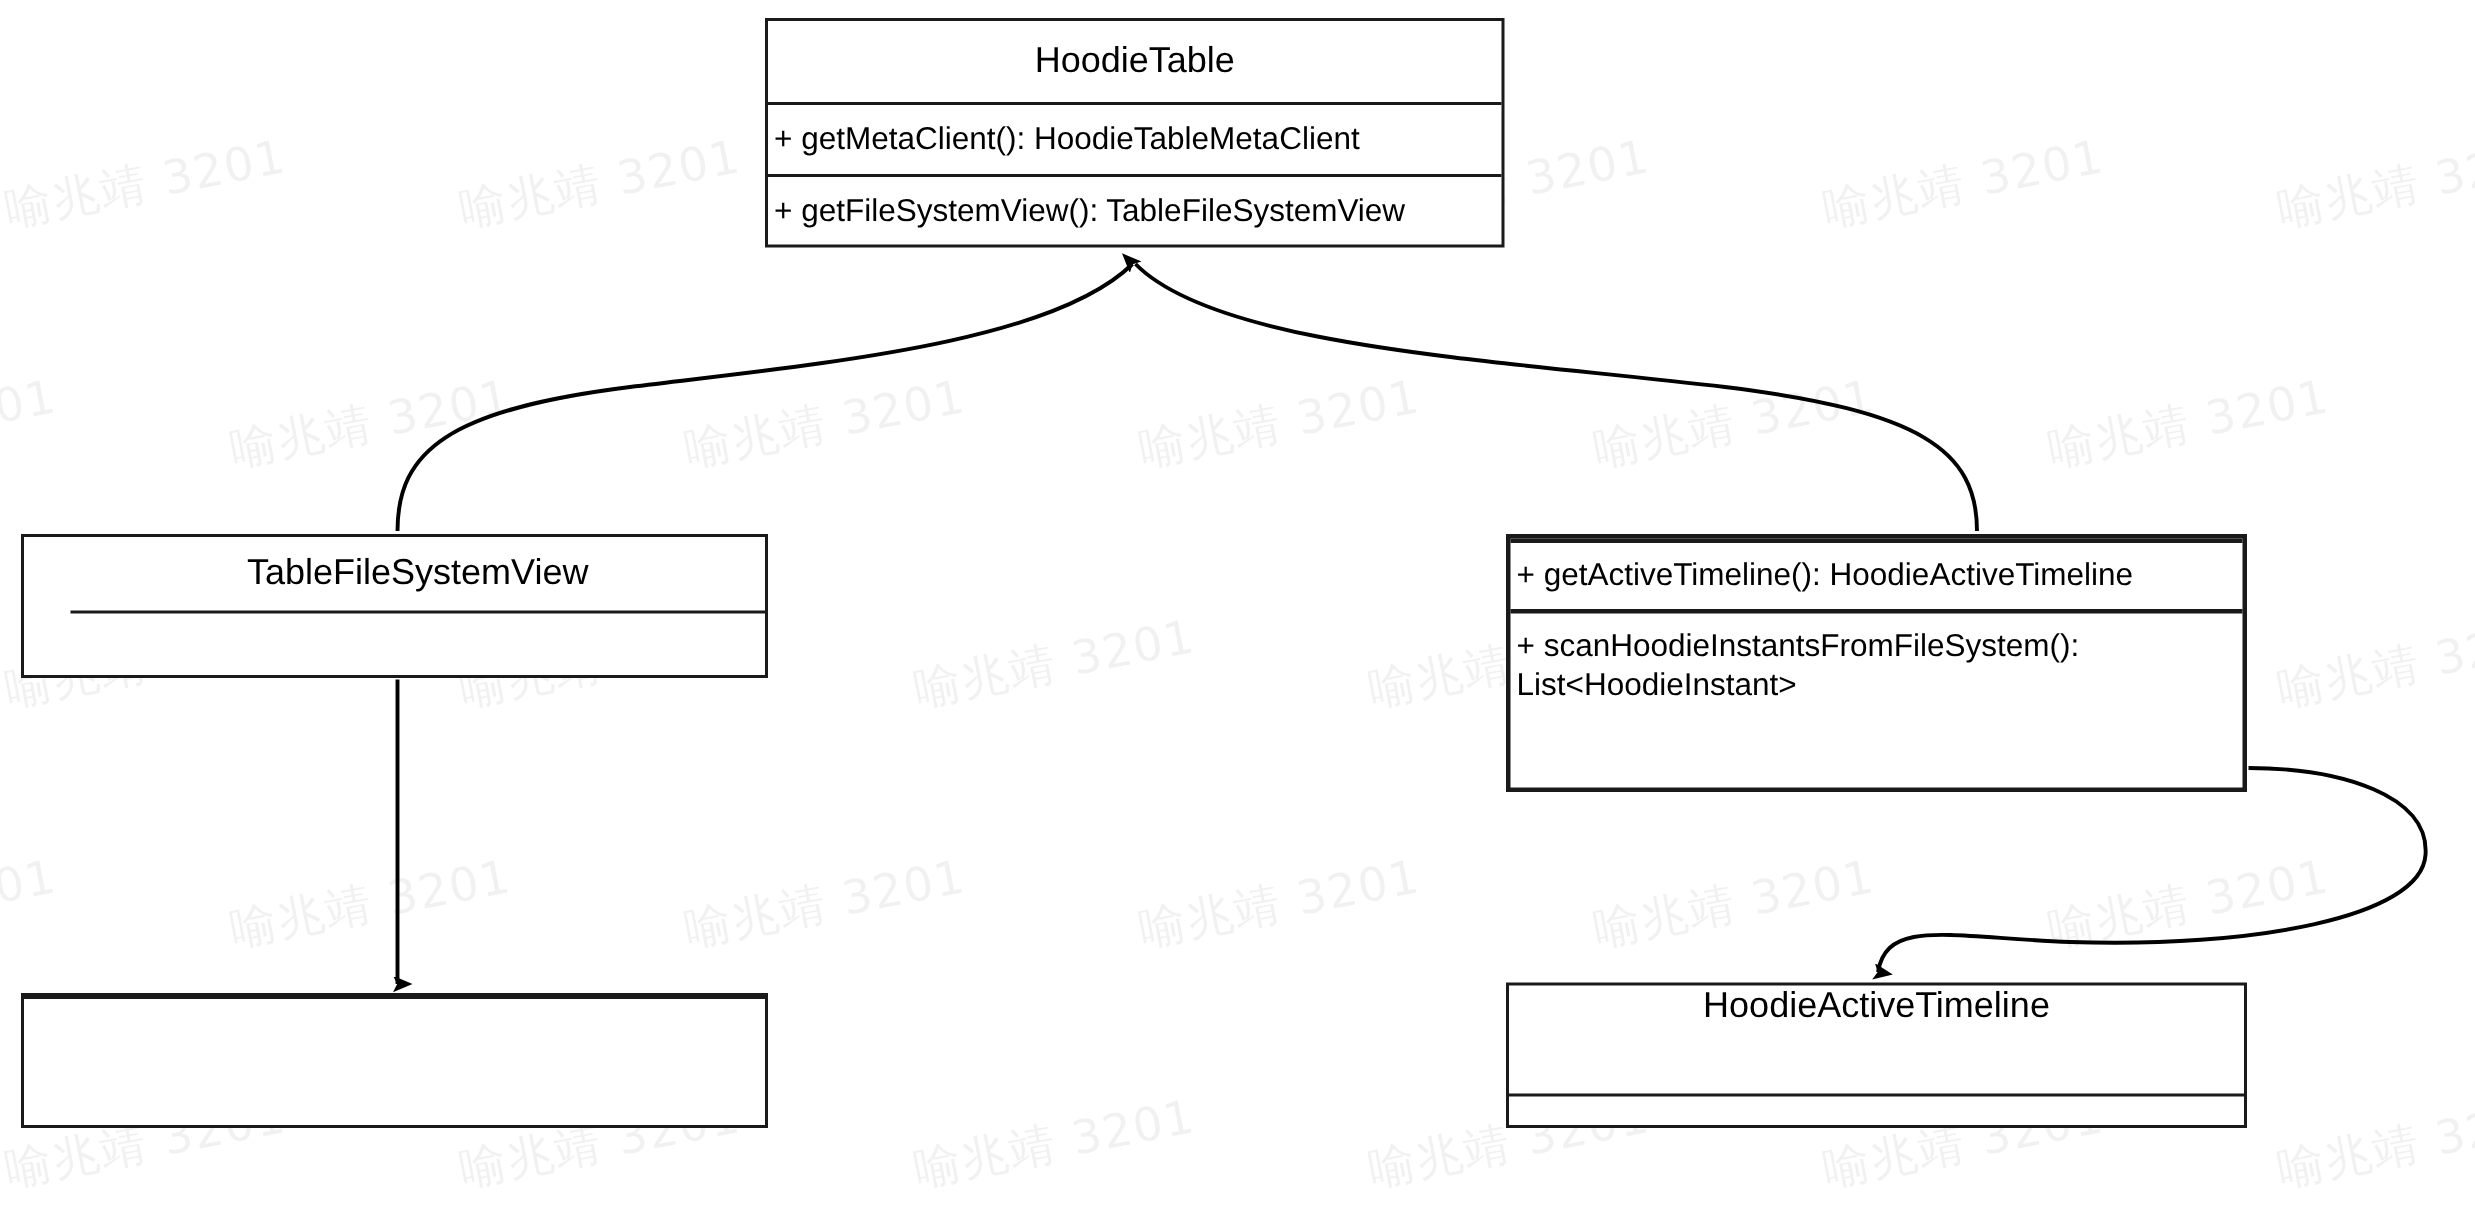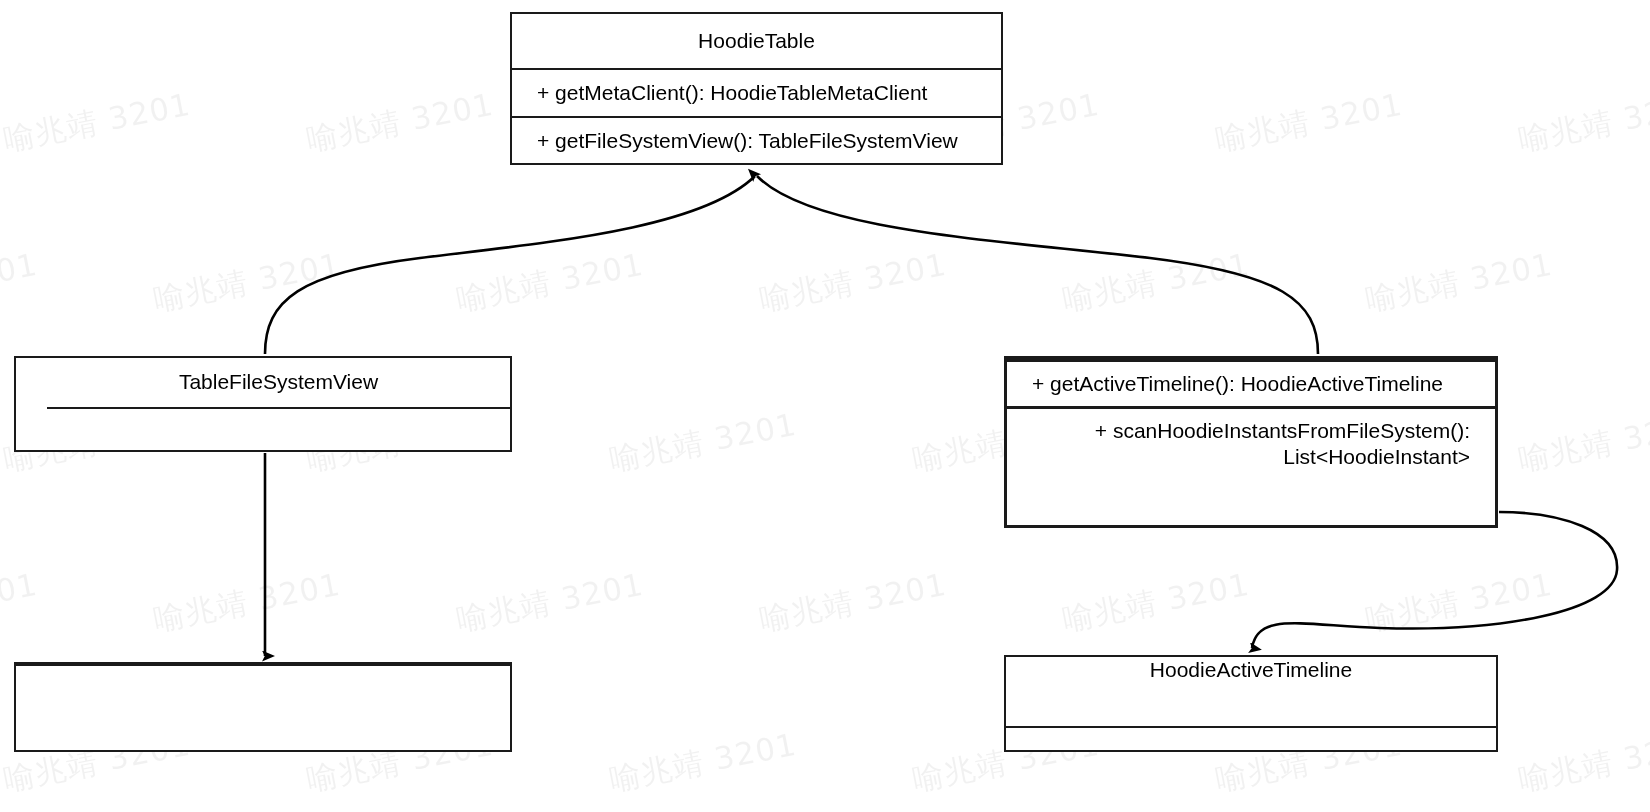--- a/index.html
+++ b/index.html
@@ -57,41 +57,40 @@
     display: flex;
     flex-direction: column;
   }
   .uml-class.thick {
     border-width: 3px;
   }
   .uml-name {
     box-sizing: border-box;
     width: 100%;
     text-align: center;
-    font-size: 21px;
+    font-size: 24px;
     color: #000000;
     display: flex;
     align-items: center;
     justify-content: center;
   }
   .uml-compartment {
     box-sizing: border-box;
     width: 100%;
     border-top: 2px solid #1a1a1a;
     font-size: 21px;
     color: #000000;
     display: flex;
     align-items: center;
-    padding: 0 25px;
+    padding: 0 4px;
     white-space: pre-line;
     line-height: 1.22;
   }
   .uml-class.thick .uml-compartment {
     border-top-width: 3px;
-    text-align: right;
   }
   .uml-compartment.empty {
     padding: 0;
   }
   .uml-compartment.wrap {
     display: block;
     padding-top: 9px;
   }
 </style>
 </head>

